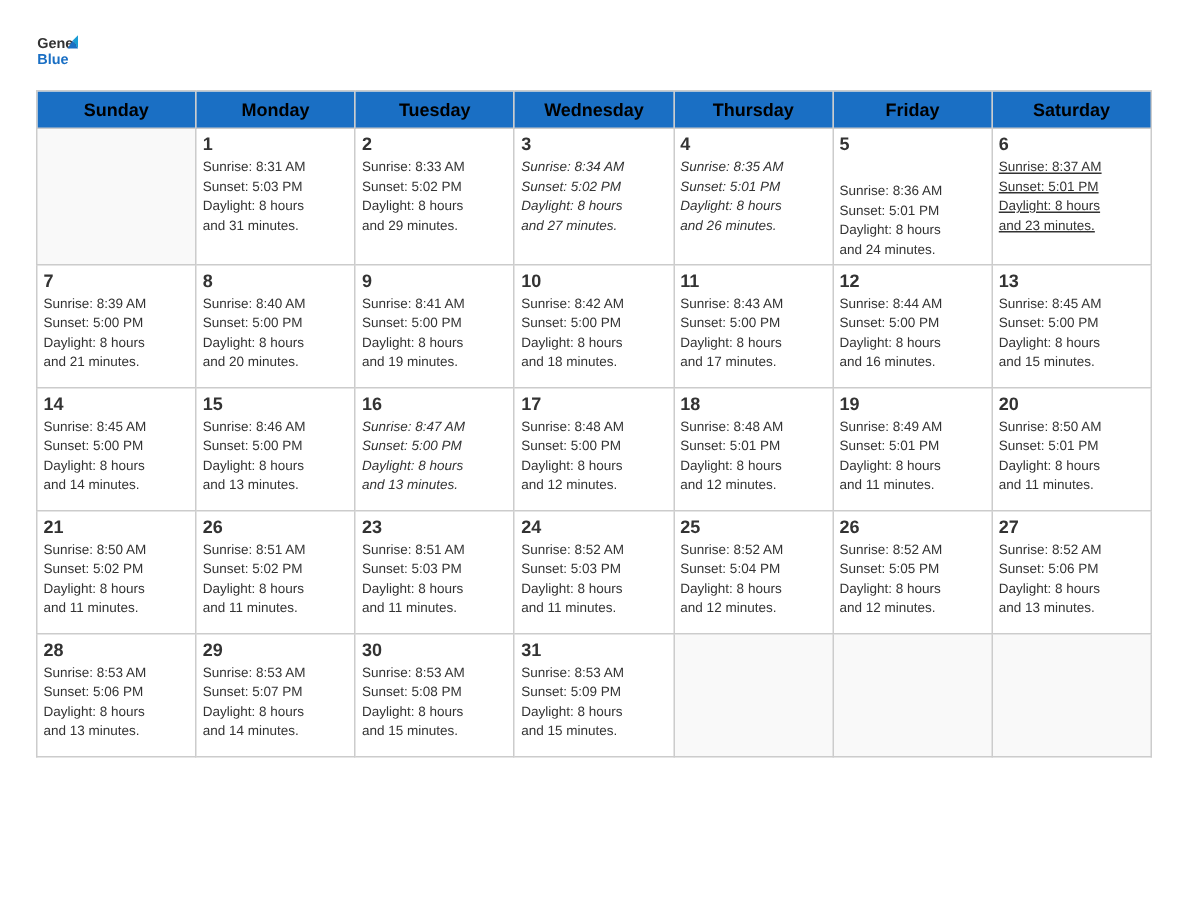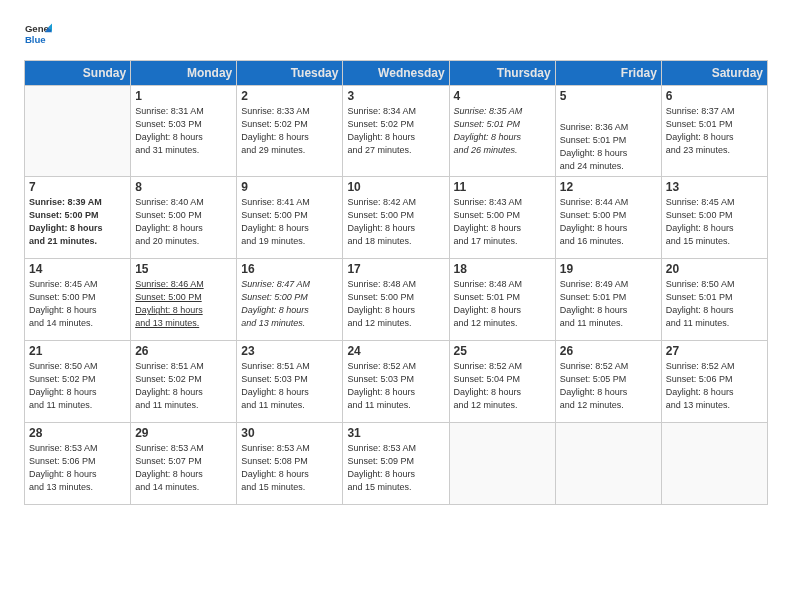--- a/index.html
+++ b/index.html
@@ -45,25 +45,25 @@
       color: #555;
       margin-top: 2px;
     }
     .calendar {
       width: 100%;
       border-collapse: collapse;
       table-layout: fixed;
     }
     .calendar th {
       background: #1a6fc4;
-      color: #e5e5e5;
+      color: #000000;
       font-size: 12px;
       font-weight: bold;
       padding: 5px 4px;
-      text-align: right;
+      text-align: center;
       border: 1px solid #ccc;
     }
     .calendar td {
       border: 1px solid #ccc;
       vertical-align: top;
       padding: 3px 4px;
       font-size: 9.5px;
       color: #333;
       height: 82px;
       width: 113px;
@@ -134,51 +134,51 @@
           </td>
           <td>
             <span class="day-num">2</span>
             <div class="day-info" style="white-space: pre-line;">Sunrise: 8:33 AM
 Sunset: 5:02 PM
 Daylight: 8 hours
 and 29 minutes.</div>
           </td>
           <td>
             <span class="day-num">3</span>
-            <div class="day-info" style="white-space: pre-line;">Sunrise: 8:34 AM
+            <div class="day-info" style="white-space: pre-line; font-style: italic;">Sunrise: 8:34 AM
 Sunset: 5:02 PM
 Daylight: 8 hours
 and 27 minutes.</div>
           </td>
           <td>
             <span class="day-num">4</span>
             <div class="day-info" style="white-space: pre-line; font-style: italic;">Sunrise: 8:35 AM
 Sunset: 5:01 PM
 Daylight: 8 hours
 and 26 minutes.</div>
           </td>
           <td>
             <span class="day-num">5</span>
             <div class="day-info" style="white-space: pre-line; margin-top: 18px;">Sunrise: 8:36 AM
 Sunset: 5:01 PM
 Daylight: 8 hours
 and 24 minutes.</div>
           </td>
           <td>
             <span class="day-num">6</span>
-            <div class="day-info" style="white-space: pre-line;">Sunrise: 8:37 AM
+            <div class="day-info" style="white-space: pre-line; text-decoration: underline;">Sunrise: 8:37 AM
 Sunset: 5:01 PM
 Daylight: 8 hours
 and 23 minutes.</div>
           </td>
         </tr>
         <tr class="week-row">
           <td>
             <span class="day-num">7</span>
-            <div class="day-info" style="white-space: pre-line; font-weight: bold;">Sunrise: 8:39 AM
+            <div class="day-info" style="white-space: pre-line;">Sunrise: 8:39 AM
 Sunset: 5:00 PM
 Daylight: 8 hours
 and 21 minutes.</div>
           </td>
           <td>
             <span class="day-num">8</span>
             <div class="day-info" style="white-space: pre-line;">Sunrise: 8:40 AM
 Sunset: 5:00 PM
 Daylight: 8 hours
 and 20 minutes.</div>
@@ -222,21 +222,21 @@
         <tr class="week-row">
           <td>
             <span class="day-num">14</span>
             <div class="day-info" style="white-space: pre-line;">Sunrise: 8:45 AM
 Sunset: 5:00 PM
 Daylight: 8 hours
 and 14 minutes.</div>
           </td>
           <td>
             <span class="day-num">15</span>
-            <div class="day-info" style="white-space: pre-line; text-decoration: underline;">Sunrise: 8:46 AM
+            <div class="day-info" style="white-space: pre-line;">Sunrise: 8:46 AM
 Sunset: 5:00 PM
 Daylight: 8 hours
 and 13 minutes.</div>
           </td>
           <td>
             <span class="day-num">16</span>
             <div class="day-info" style="white-space: pre-line; font-style: italic;">Sunrise: 8:47 AM
 Sunset: 5:00 PM
 Daylight: 8 hours
 and 13 minutes.</div>

